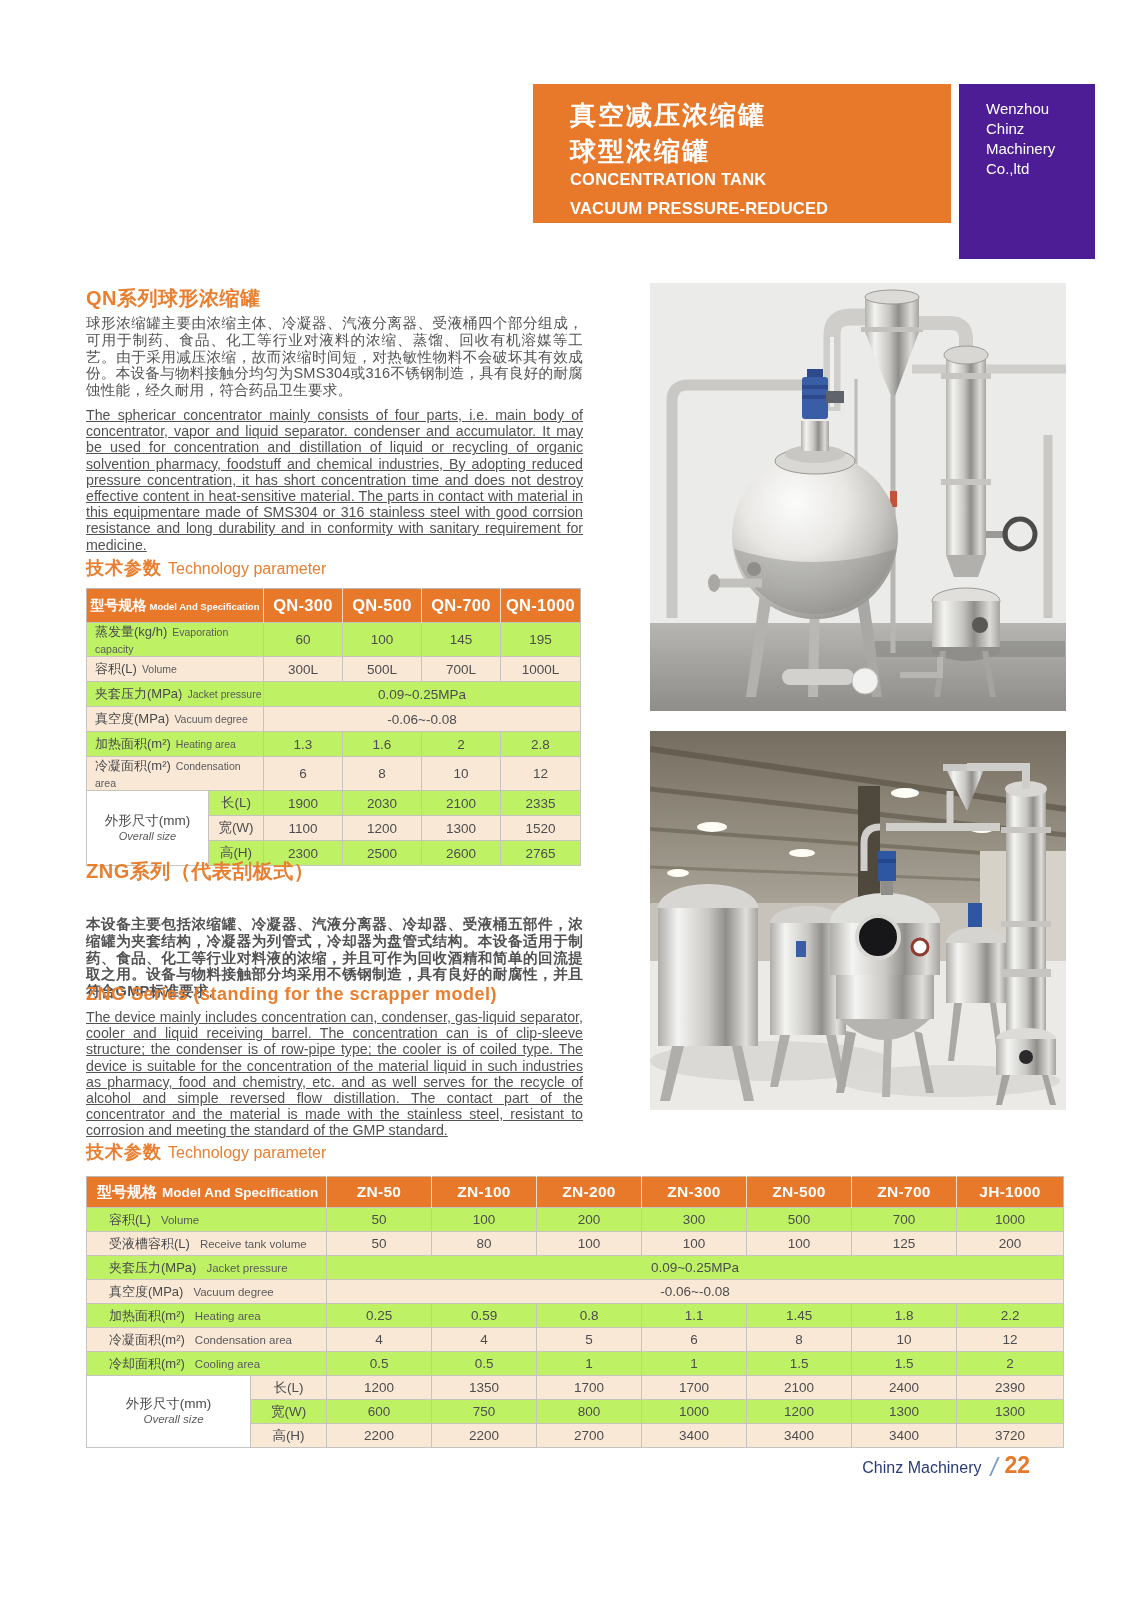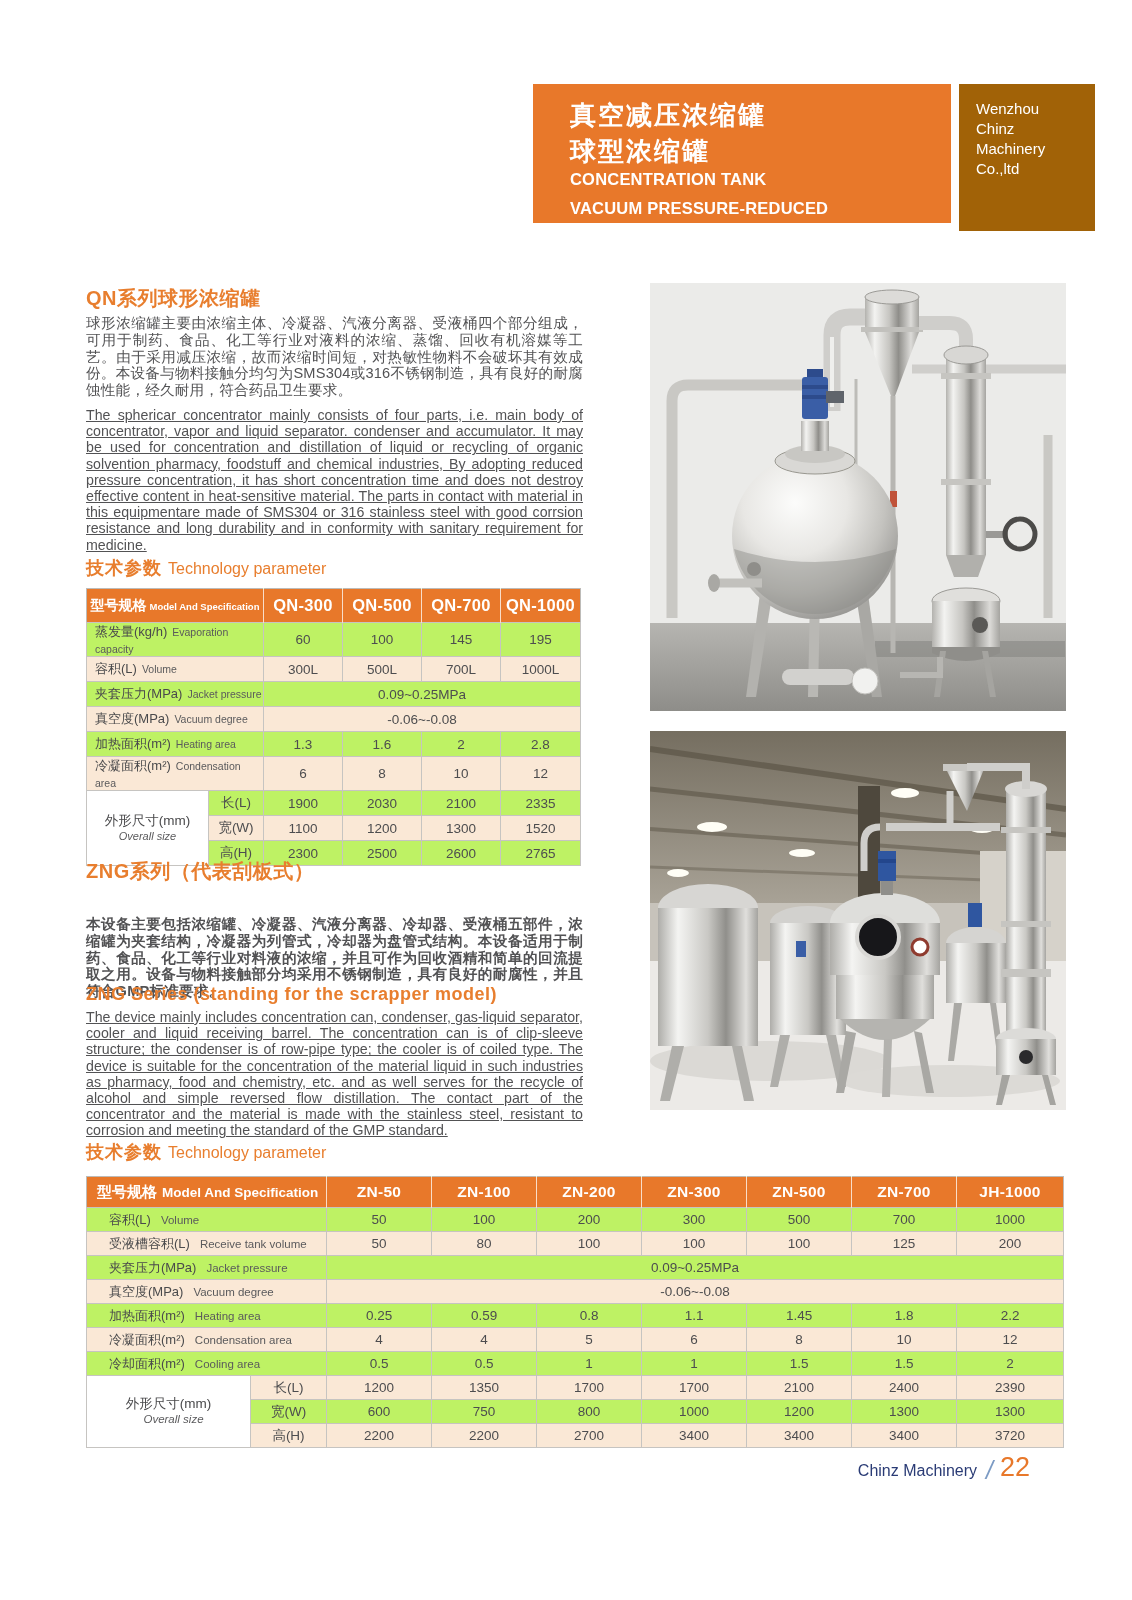--- a/index.html
+++ b/index.html
@@ -3,21 +3,21 @@
 <meta charset="utf-8">
 <style>
   html,body{margin:0;padding:0;background:#ffffff;}
   body{font-family:"Liberation Sans","DejaVu Sans",sans-serif;color:#4f4f51;}
   .page{position:relative;width:1132px;height:1600px;background:#fff;overflow:hidden;}
 
   
   .hdr-orange{position:absolute;left:533px;top:84px;width:418px;height:139px;background:#E8782A;color:#fff;box-sizing:border-box;padding:13px 0 0 37px;}
   .hdr-orange .cn{font-size:26px;font-weight:bold;line-height:36px;letter-spacing:2px;}
   .hdr-orange .en{font-size:16.5px;font-weight:bold;line-height:21px;margin-top:6px;letter-spacing:.2px;}
-  .hdr-blue{position:absolute;left:959px;top:84px;width:136px;height:147px;background:#a16207;color:#fff;box-sizing:border-box;padding:15px 0 0 17px;font-size:15px;line-height:20px;}
+  .hdr-blue{position:absolute;left:959px;top:84px;width:136px;height:175px;background:#4c1d95;color:#fff;box-sizing:border-box;padding:15px 0 0 27px;font-size:15px;line-height:20px;}
 
   
   .sec-h{position:absolute;left:86px;color:#E87E2E;font-weight:bold;font-size:20px;letter-spacing:.5px;}
   .para{position:absolute;left:86px;width:497px;text-align:justify;color:#525254;}
   .para.cn{font-size:14.6px;line-height:16.8px;letter-spacing:.2px;}
   .para.en{font-size:14.2px;line-height:16.2px;text-decoration:underline;}
   .tp-h{position:absolute;left:86px;color:#E87E2E;}
   .tp-h .b{font-weight:bold;font-size:18px;letter-spacing:1px;}
   .tp-h .n{font-size:16px;margin-left:6px;}
 
@@ -56,21 +56,21 @@
   
   .photo{position:absolute;left:650px;overflow:hidden;}
   #photo1{top:283px;width:416px;height:428px;}
   #photo2{top:731px;width:416px;height:379px;}
   .photo svg{display:block;}
 
   
   .footer{position:absolute;left:86px;top:1452px;width:944px;text-align:right;}
   .footer .brand{font-size:16px;color:#2A3B75;}
   .footer .slash{font-size:25px;color:#7C9BC4;font-style:italic;margin:0 7px 0 9px;vertical-align:-3px;}
-  .footer .pg{font-size:27px;color:#E8782A;font-weight:normal;}
+  .footer .pg{font-size:23px;color:#E8782A;font-weight:bold;}
 </style>
 </head>
 <body>
 
 <div class="page">
 
   <div class="hdr-orange">
     <div class="cn">真空减压浓缩罐</div>
     <div class="cn">球型浓缩罐</div>
     <div class="en" style="margin-top:0;">CONCENTRATION TANK</div>

